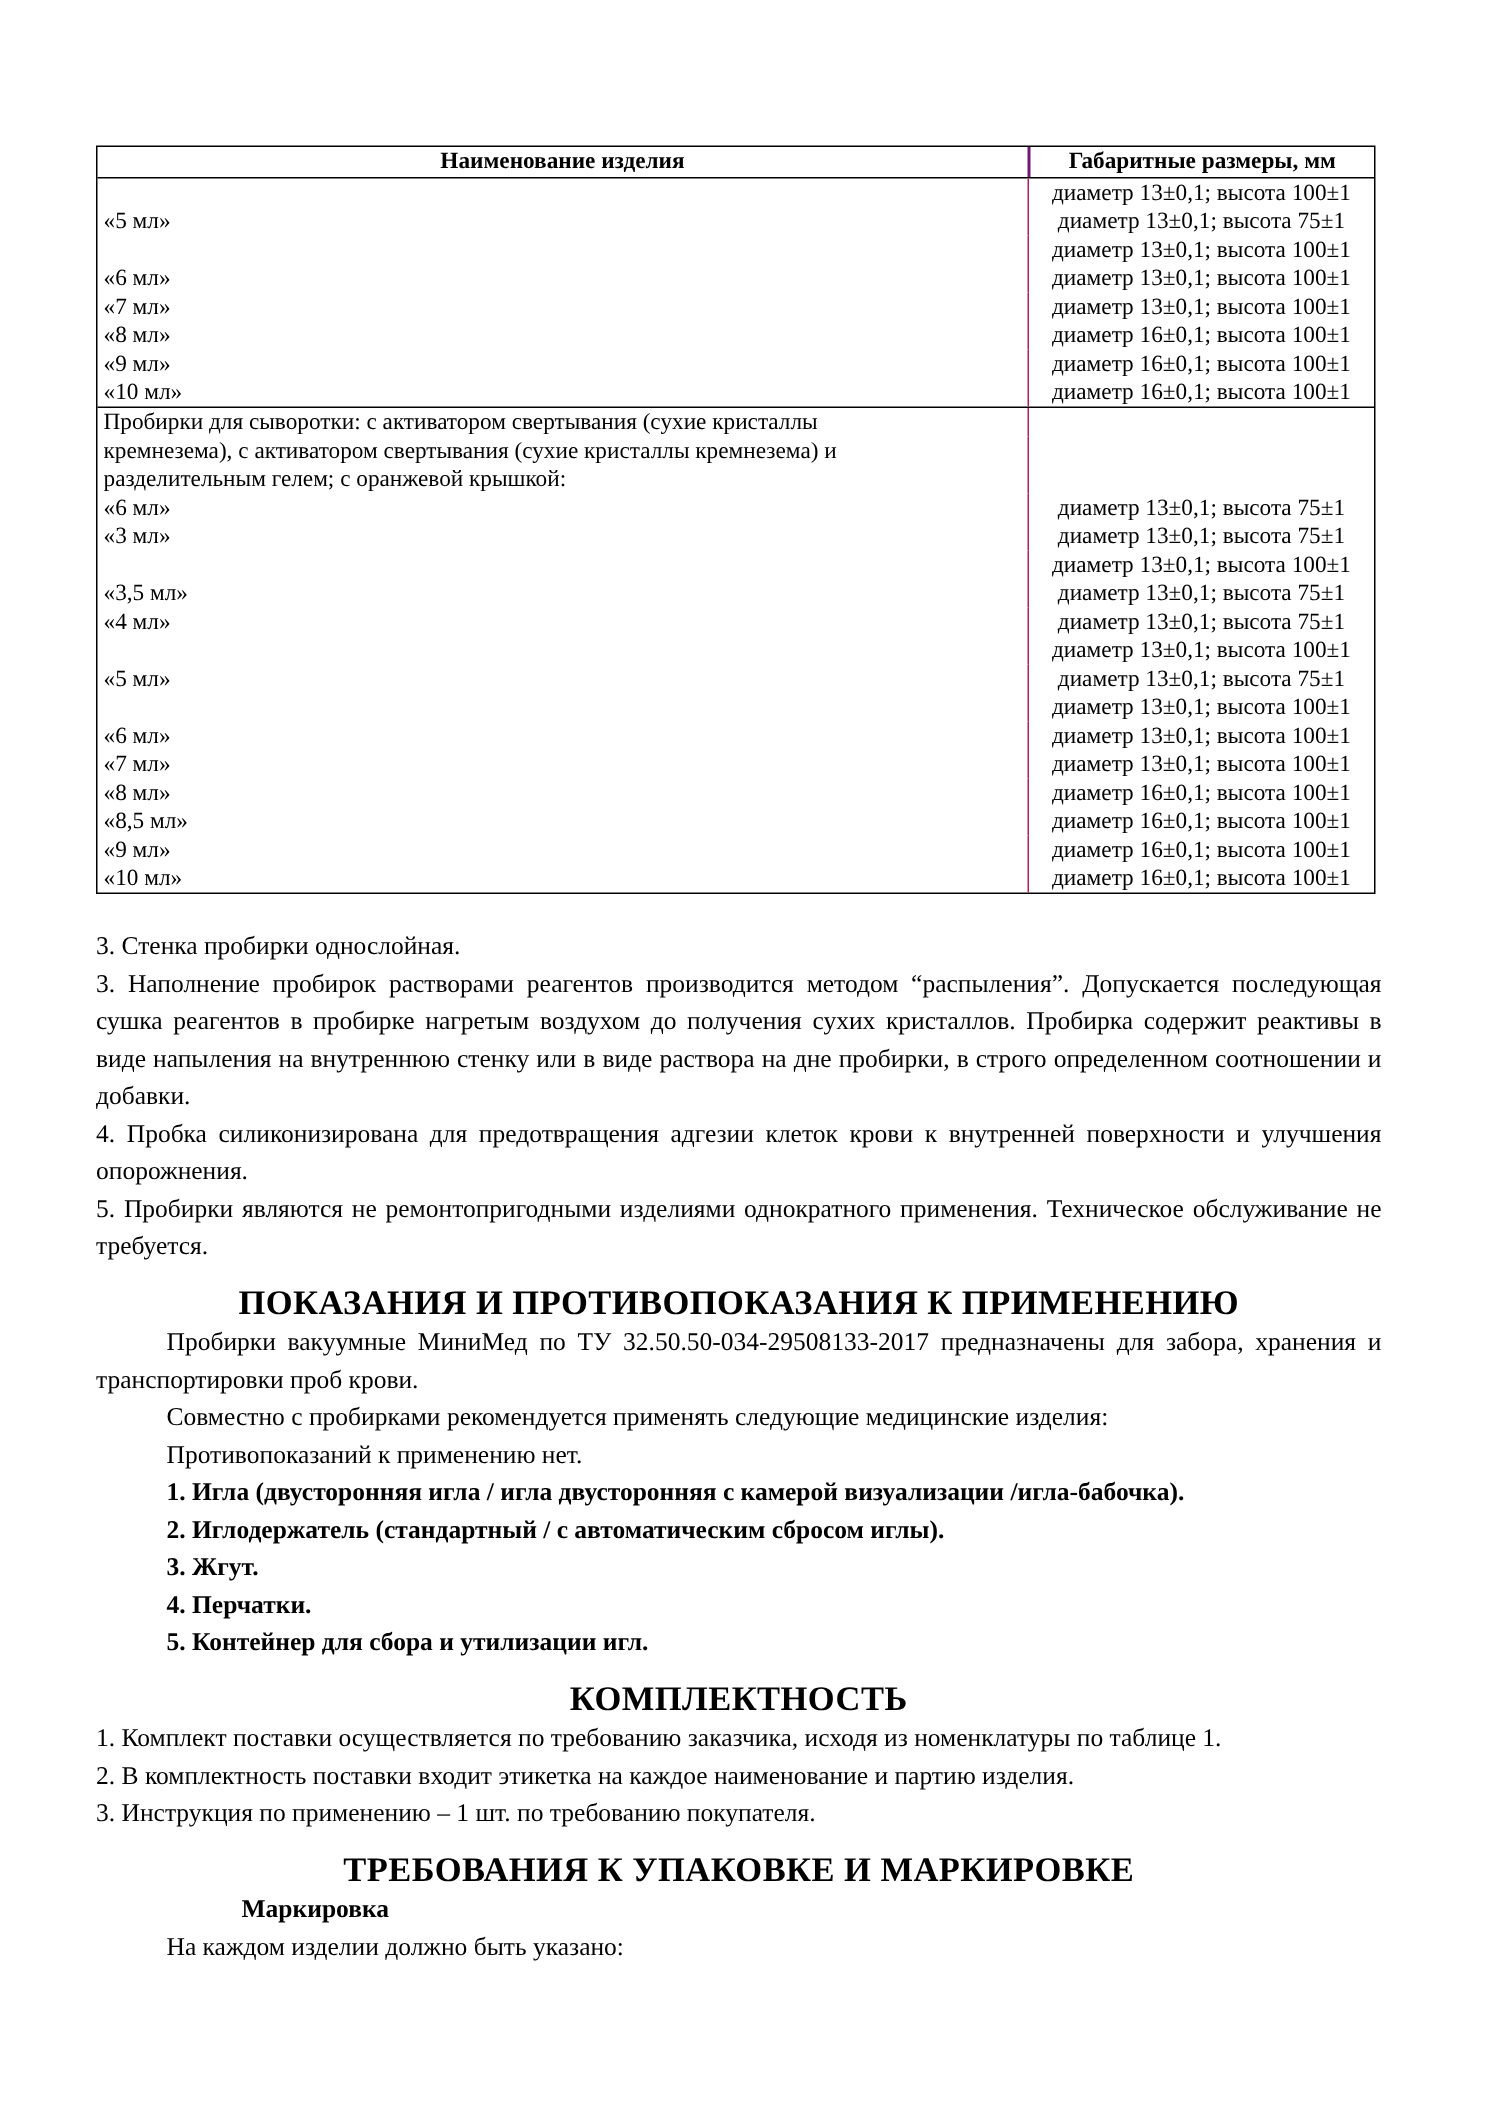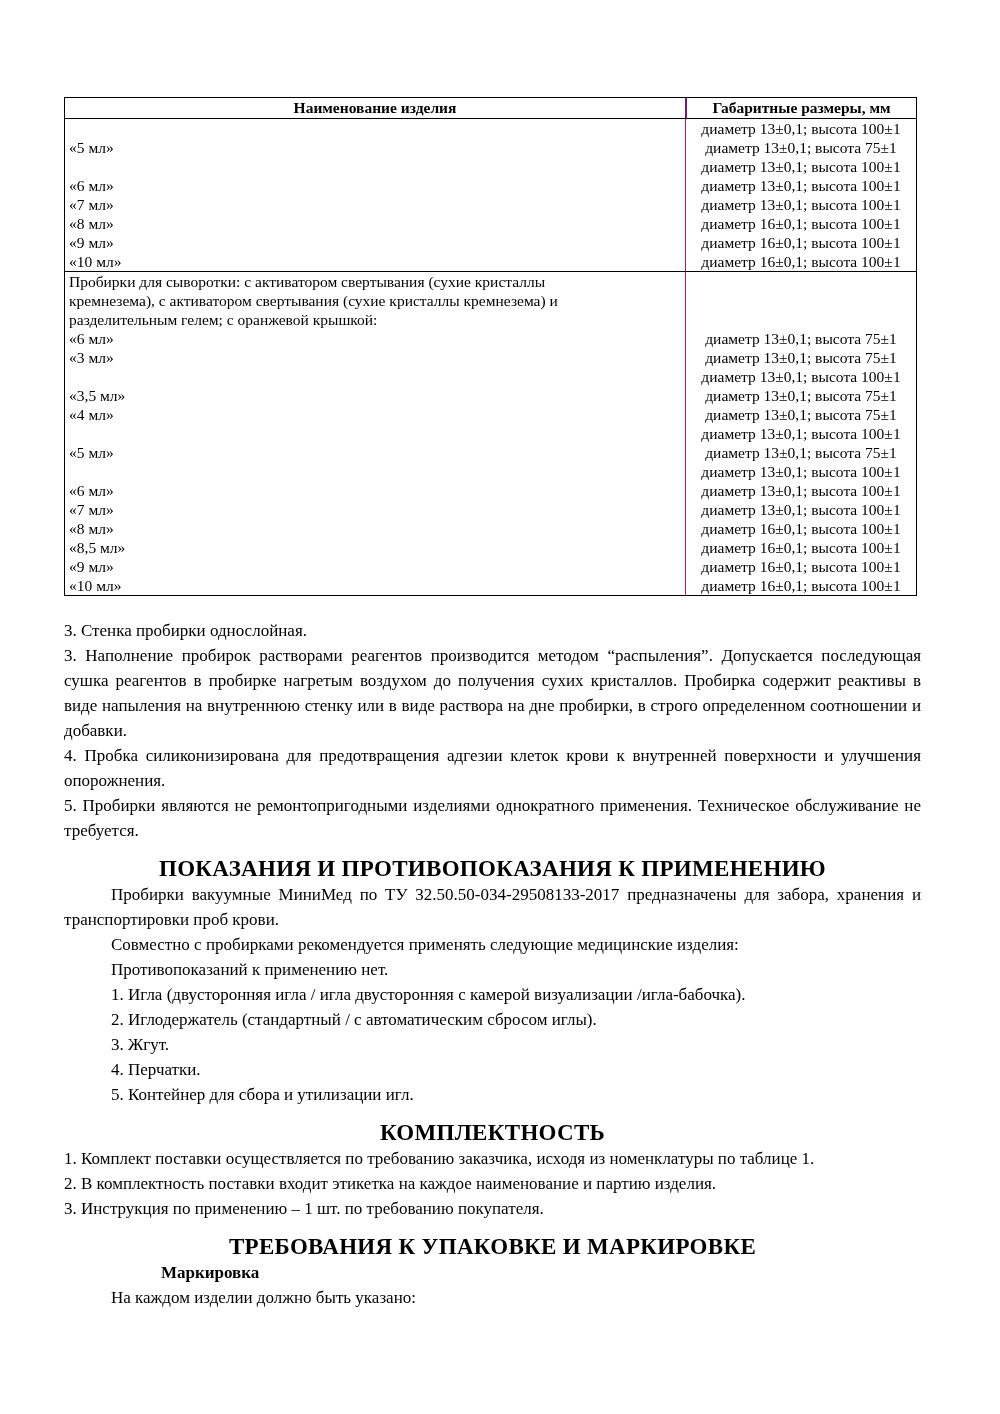--- a/index.html
+++ b/index.html
@@ -54,21 +54,21 @@
   
   .bodytext {
     margin: 22px 95px 0 48px;
     width: 857px;
     font-size: 17px;
     line-height: 25px;
   }
   .bodytext p { margin: 0; }
   .just { text-align: justify; }
   .ind { text-indent: 47px; }
-  .listitem { margin-left: 47px !important; }
+  .listitem { margin-left: 47px !important; font-weight: bold; }
   .heading {
     font-size: 23px;
     font-weight: bold;
     text-align: center;
     letter-spacing: 0.3px;
     margin: 13px 0 1px 0;
     line-height: 25px;
   }
   .subheading {
     font-weight: bold;

